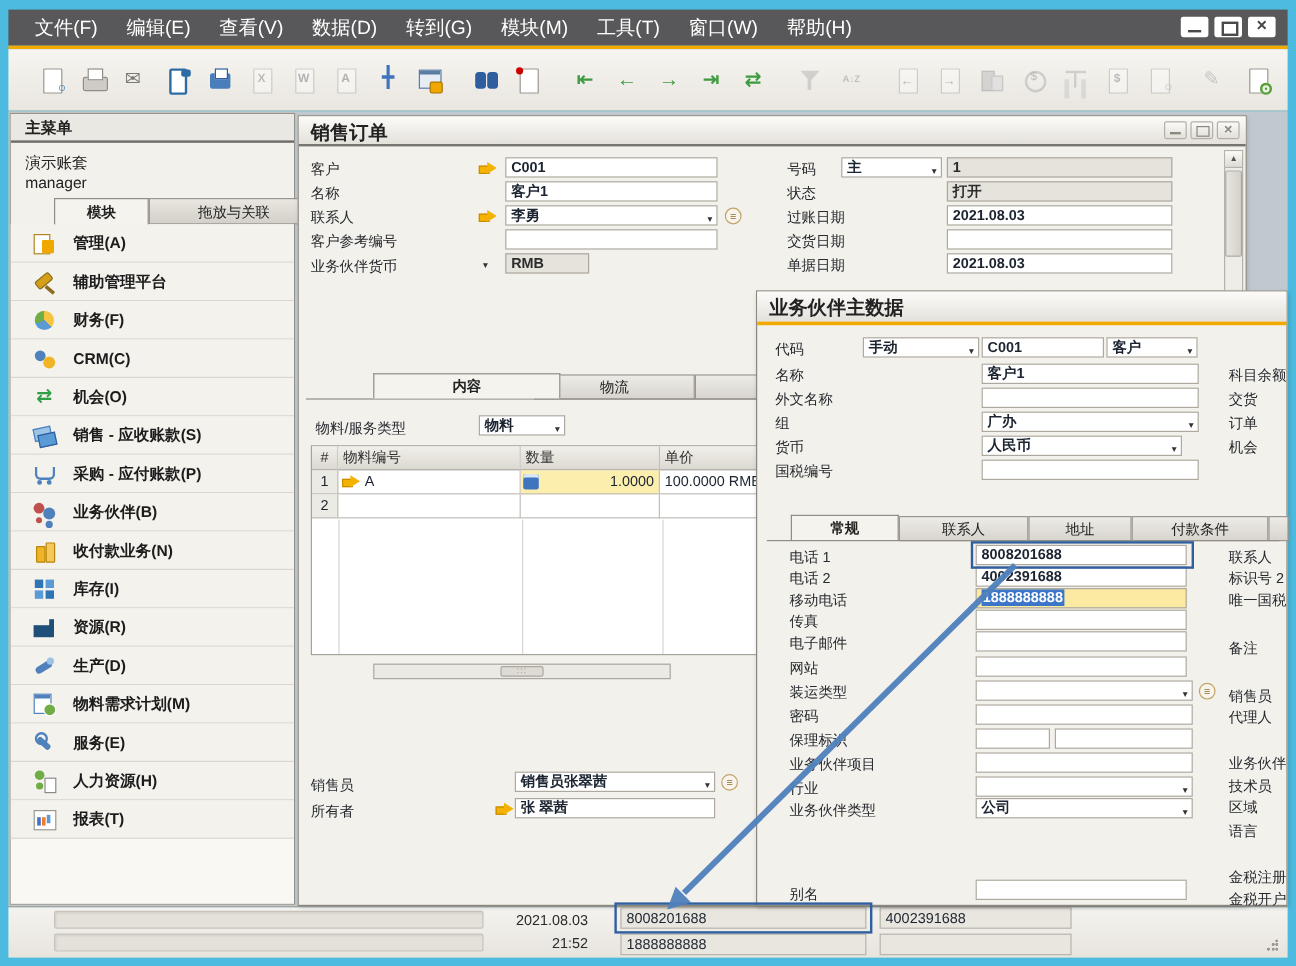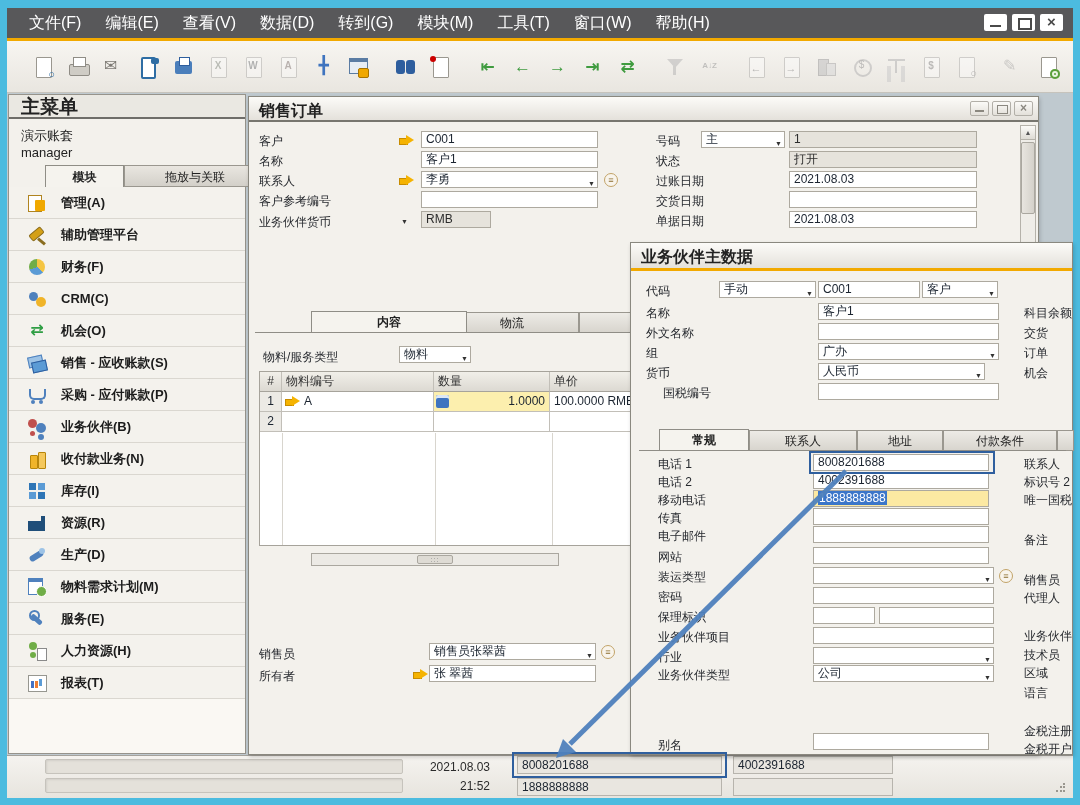--- a/index.html
+++ b/index.html
@@ -77,21 +77,21 @@
   .i-systools::before{content:"";position:absolute;left:3px;top:3px;width:16px;height:18px;background:#4a7ebb;
                       border-radius:7px/5px;border:1px solid #2e5e9e;}
   .i-systools::after{content:"";position:absolute;right:1px;bottom:2px;width:12px;height:4px;background:#7ba05b;
                      transform:rotate(-40deg);border-radius:2px;}
   
   .client{position:absolute;left:7px;top:93px;width:1066px;height:662px;background:#bfc9cf;}
   
   .sidebar{position:absolute;left:8px;top:94px;width:238px;height:660px;background:#f3f1ec;
            border:1px solid #96938b;}
   .sb-title{position:absolute;left:0;top:0;width:100%;height:24px;line-height:24px;padding-left:12px;
-            font-size:19px;font-weight:bold;color:#222;background:#eae8e2;border-bottom:2px solid #6e6d69;}
+            font-size:13px;font-weight:bold;color:#222;background:#eae8e2;border-bottom:2px solid #6e6d69;}
   .sb-company{position:absolute;left:12px;top:32px;font-size:13px;color:#222;}
   .sb-user{position:absolute;left:12px;top:50px;font-size:13px;color:#222;}
   .sb-tab{position:absolute;top:70px;height:22px;line-height:22px;text-align:center;font-size:12px;color:#222;cursor:pointer;}
   .sb-tab.on{background:#f5f3ee;border:1px solid #8f8d86;border-bottom:none;font-weight:bold;z-index:2;}
   .sb-tab.off{background:linear-gradient(#e9e6e0,#d3d0c9);border:1px solid #9a978f;}
   .sb-items{position:absolute;left:0;top:92px;width:100%;bottom:0;background:#faf8f3;}
   .sb-item{height:32px;display:flex;align-items:center;gap:14px;padding-left:18px;
            border-bottom:1px solid #dad7d0;background:#f4f2ed;cursor:pointer;}
   .sb-item span.t{font-size:13px;font-weight:bold;color:#1c1c1c;white-space:nowrap;}
   .si{width:20px;height:20px;position:relative;flex:none;}
@@ -153,21 +153,21 @@
   .wt .tt{position:absolute;left:10px;top:4px;font-size:16px;font-weight:bold;color:#222;}
   .swc-box{position:absolute;right:5px;top:4px;display:flex;gap:3px;}
   .swc{width:19px;height:15px;background:linear-gradient(#fbfaf7,#e3e0da);border:1px solid #b2afa8;
        border-radius:2px;position:relative;}
   .swc-min::after{content:"";position:absolute;left:4px;bottom:3px;width:9px;height:2px;background:#8b8880;}
   .swc-max::after{content:"";position:absolute;left:4px;top:3px;width:9px;height:7px;border:1px solid #8b8880;}
   .swc-close::after{content:"×";position:absolute;left:0;top:-1px;width:100%;text-align:center;font-size:12px;
                     font-weight:bold;color:#8b8880;}
   .lb{position:absolute;font-size:12px;color:#26292e;white-space:nowrap;}
   .fd{position:absolute;height:17px;background:#fff;border:1px solid #ada99f;font-size:12px;line-height:15px;
-      padding:0 4px;color:#1b2430;white-space:nowrap;overflow:hidden;}
+      padding:0 4px;color:#1b2430;white-space:nowrap;overflow:hidden;font-weight:bold;}
   .fd.ds{background:#e6e3dc;color:#2c2c2c;}
   .fd.dd{padding-right:13px;}
   .caret{position:absolute;right:2px;top:4px;font-size:7px;color:#333;}
   .larrow{position:absolute;width:16px;height:11px;cursor:pointer;}
   .larrow::before{content:"";position:absolute;left:0;top:3px;width:7px;height:5px;background:#f5b301;border:1px solid #c78c00;}
   .larrow::after{content:"";position:absolute;left:7px;top:0;width:0;height:0;border-top:5.5px solid transparent;
                  border-bottom:5.5px solid transparent;border-left:8px solid #f5b301;}
   .chan{position:absolute;width:14px;height:14px;border:1px solid #c2a368;border-radius:50%;background:#f8f4ec;
         font-size:9px;line-height:13px;text-align:center;color:#8a6d2f;cursor:pointer;}
   .ftab{position:absolute;height:21px;line-height:21px;text-align:center;font-size:12px;color:#222;cursor:pointer;}
@@ -457,21 +457,21 @@
 
     <span class="lb" style="left:15px;top:82px;">外文名称</span>
     <div class="fd" style="left:187px;top:80px;width:181px;"></div>
 
     <span class="lb" style="left:15px;top:102px;">组</span>
     <div class="fd dd" style="left:187px;top:100px;width:181px;"><span>广办</span><span class="caret">▼</span></div>
 
     <span class="lb" style="left:15px;top:122px;">货币</span>
     <div class="fd dd" style="left:187px;top:120px;width:167px;"><span>人民币</span><span class="caret">▼</span></div>
 
-    <span class="lb" style="left:15px;top:142px;margin-left:17px;">国税编号</span>
+    <span class="lb" style="left:15px;top:142px;">国税编号</span>
     <div class="fd" style="left:187px;top:140px;width:181px;"></div>
 
     <span class="lb" style="left:393px;top:62px;">科目余额</span>
     <span class="lb" style="left:393px;top:82px;">交货</span>
     <span class="lb" style="left:393px;top:102px;">订单</span>
     <span class="lb" style="left:393px;top:122px;">机会</span>
 
     <span class="ftab on" style="left:28px;top:186px;width:90px;">常规</span>
     <span class="ftab off" style="left:118px;top:187px;width:108px;">联系人</span>
     <span class="ftab off" style="left:226px;top:187px;width:86px;">地址</span>

